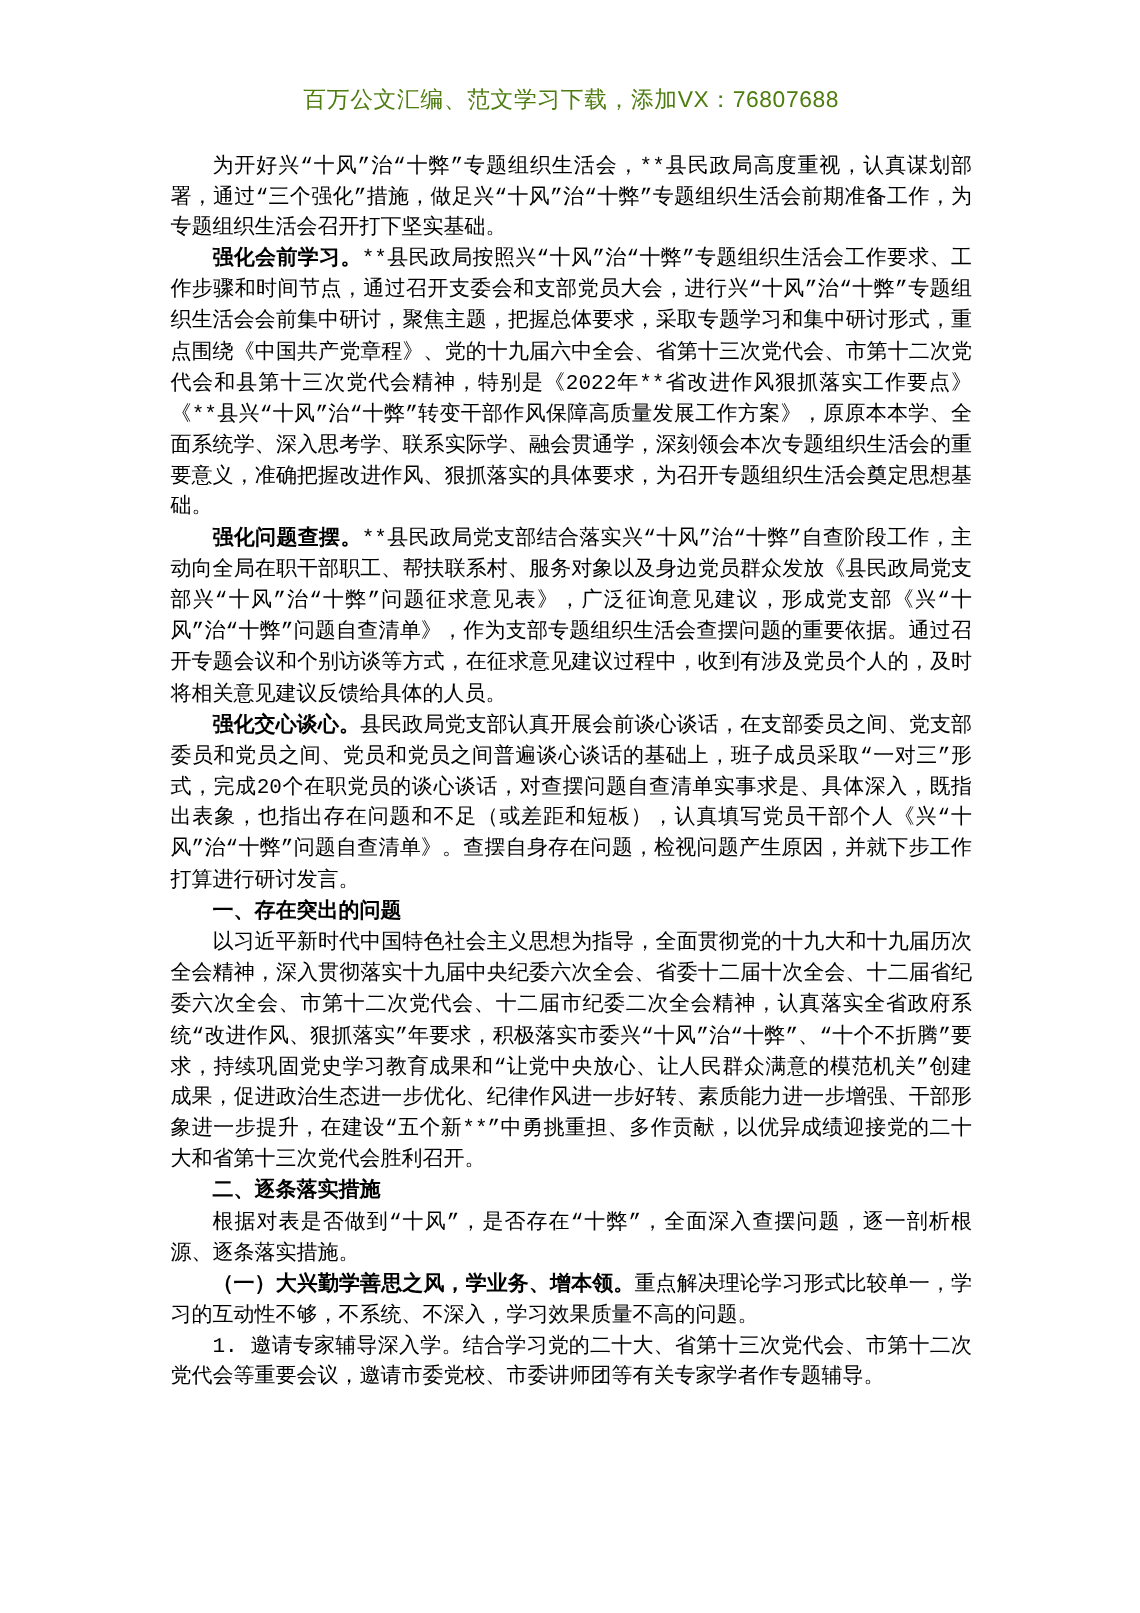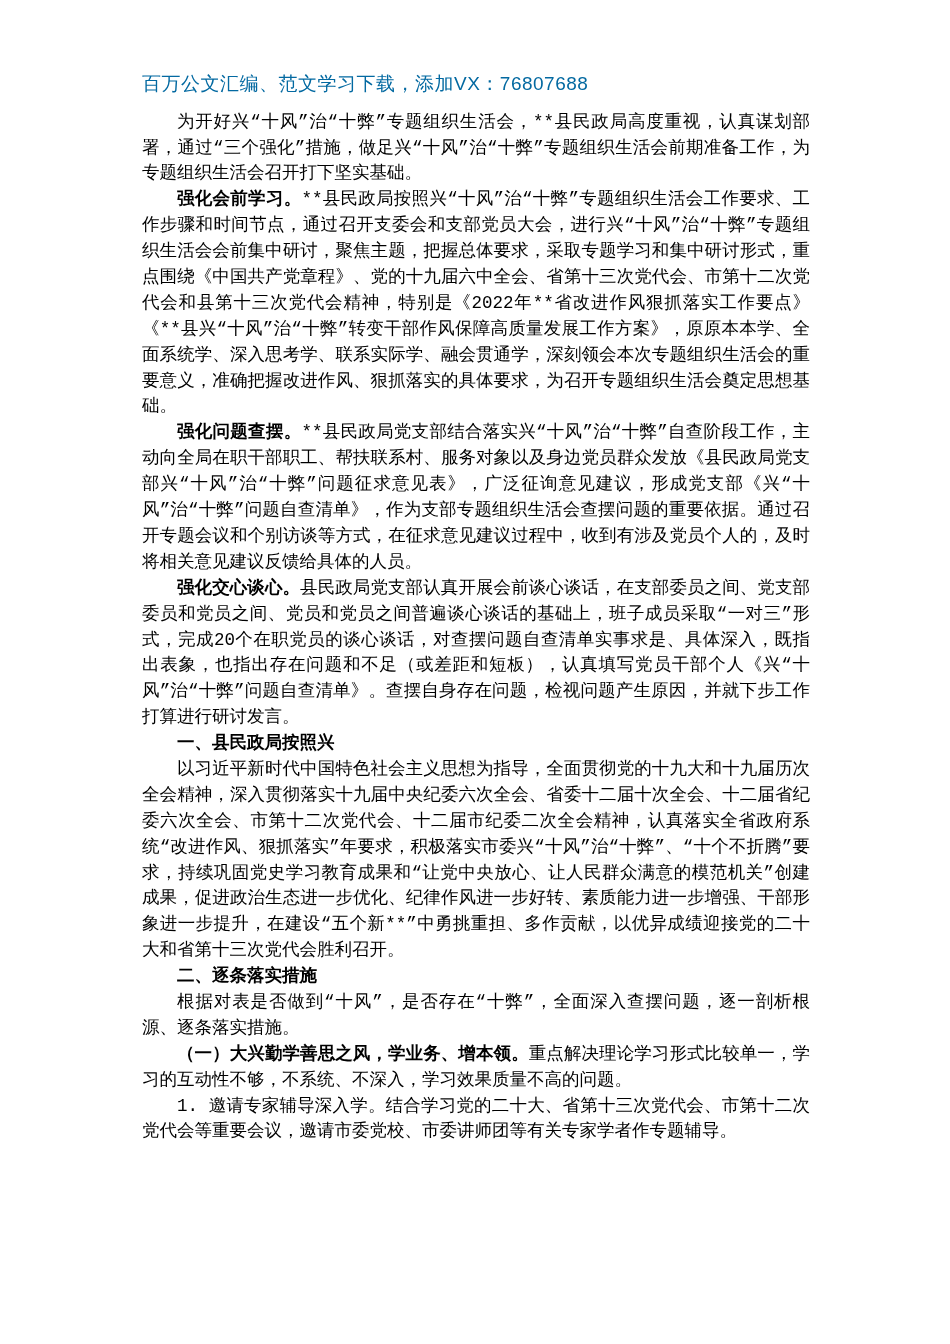--- a/index.html
+++ b/index.html
@@ -13,25 +13,26 @@
       color: #000000;
     }
     .page {
       width: 950px;
       min-height: 1344px;
       box-sizing: border-box;
       background: #ffffff;
       padding: 72px 140px 60px 142px;
     }
     .notice {
-      color: #0369a1;
+      color: #4d7c0f;
+      text-align: center;
       font-size: 19px;
       line-height: 1.3;
       font-family: "Liberation Sans", "DejaVu Sans", sans-serif;
-      margin: 0 0 13px 0;
+      margin: 0 0 30px 0;
       letter-spacing: 0.5px;
     }
     .doc {
       font-size: 17.5px;
       line-height: 1.48;
       text-align: justify;
       text-justify: inter-ideograph;
     }
     p.para {
       margin: 0;
@@ -53,21 +54,21 @@
   <div class="doc">
 
     <p class="para"><span class="lead"></span><span>为开好兴“十风”治“十弊”专题组织生活会，**县民政局高度重视，认真谋划部署，通过“三个强化”措施，做足兴“十风”治“十弊”专题组织生活会前期准备工作，为专题组织生活会召开打下坚实基础。</span></p>
 
     <p class="para"><span class="lead">强化会前学习。</span><span>**县民政局按照兴“十风”治“十弊”专题组织生活会工作要求、工作步骤和时间节点，通过召开支委会和支部党员大会，进行兴“十风”治“十弊”专题组织生活会会前集中研讨，聚焦主题，把握总体要求，采取专题学习和集中研讨形式，重点围绕《中国共产党章程》、党的十九届六中全会、省第十三次党代会、市第十二次党代会和县第十三次党代会精神，特别是《2022年**省改进作风狠抓落实工作要点》《**县兴“十风”治“十弊”转变干部作风保障高质量发展工作方案》，原原本本学、全面系统学、深入思考学、联系实际学、融会贯通学，深刻领会本次专题组织生活会的重要意义，准确把握改进作风、狠抓落实的具体要求，为召开专题组织生活会奠定思想基础。</span></p>
 
     <p class="para"><span class="lead">强化问题查摆。</span><span>**县民政局党支部结合落实兴“十风”治“十弊”自查阶段工作，主动向全局在职干部职工、帮扶联系村、服务对象以及身边党员群众发放《县民政局党支部兴“十风”治“十弊”问题征求意见表》，广泛征询意见建议，形成党支部《兴“十风”治“十弊”问题自查清单》，作为支部专题组织生活会查摆问题的重要依据。通过召开专题会议和个别访谈等方式，在征求意见建议过程中，收到有涉及党员个人的，及时将相关意见建议反馈给具体的人员。</span></p>
 
     <p class="para"><span class="lead">强化交心谈心。</span><span>县民政局党支部认真开展会前谈心谈话，在支部委员之间、党支部委员和党员之间、党员和党员之间普遍谈心谈话的基础上，班子成员采取“一对三”形式，完成20个在职党员的谈心谈话，对查摆问题自查清单实事求是、具体深入，既指出表象，也指出存在问题和不足（或差距和短板），认真填写党员干部个人《兴“十风”治“十弊”问题自查清单》。查摆自身存在问题，检视问题产生原因，并就下步工作打算进行研讨发言。</span></p>
 
-    <p class="para"><span class="lead">一、县民政局按照兴</span><span></span></p>
+    <p class="para"><span class="lead">一、存在突出的问题</span><span></span></p>
 
     <p class="para"><span class="lead"></span><span>以习近平新时代中国特色社会主义思想为指导，全面贯彻党的十九大和十九届历次全会精神，深入贯彻落实十九届中央纪委六次全会、省委十二届十次全会、十二届省纪委六次全会、市第十二次党代会、十二届市纪委二次全会精神，认真落实全省政府系统“改进作风、狠抓落实”年要求，积极落实市委兴“十风”治“十弊”、“十个不折腾”要求，持续巩固党史学习教育成果和“让党中央放心、让人民群众满意的模范机关”创建成果，促进政治生态进一步优化、纪律作风进一步好转、素质能力进一步增强、干部形象进一步提升，在建设“五个新**”中勇挑重担、多作贡献，以优异成绩迎接党的二十大和省第十三次党代会胜利召开。</span></p>
 
     <p class="para"><span class="lead">二、逐条落实措施</span><span></span></p>
 
     <p class="para"><span class="lead"></span><span>根据对表是否做到“十风”，是否存在“十弊”，全面深入查摆问题，逐一剖析根源、逐条落实措施。</span></p>
 
     <p class="para"><span class="lead">（一）大兴勤学善思之风，学业务、增本领。</span><span>重点解决理论学习形式比较单一，学习的互动性不够，不系统、不深入，学习效果质量不高的问题。</span></p>
 
     <p class="para"><span class="lead"></span><span>1. 邀请专家辅导深入学。结合学习党的二十大、省第十三次党代会、市第十二次党代会等重要会议，邀请市委党校、市委讲师团等有关专家学者作专题辅导。</span></p>

